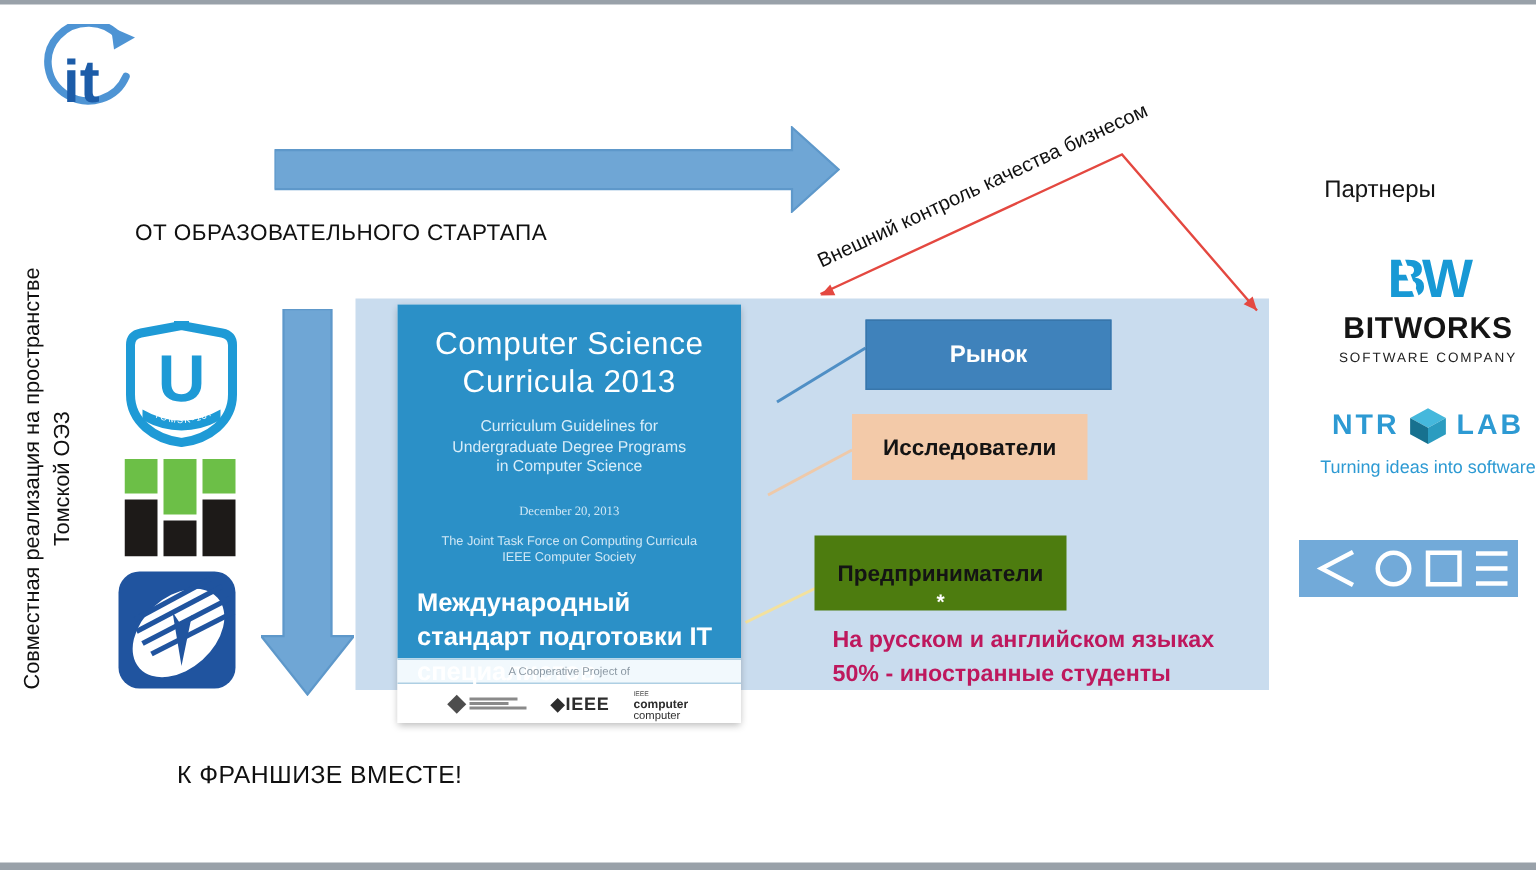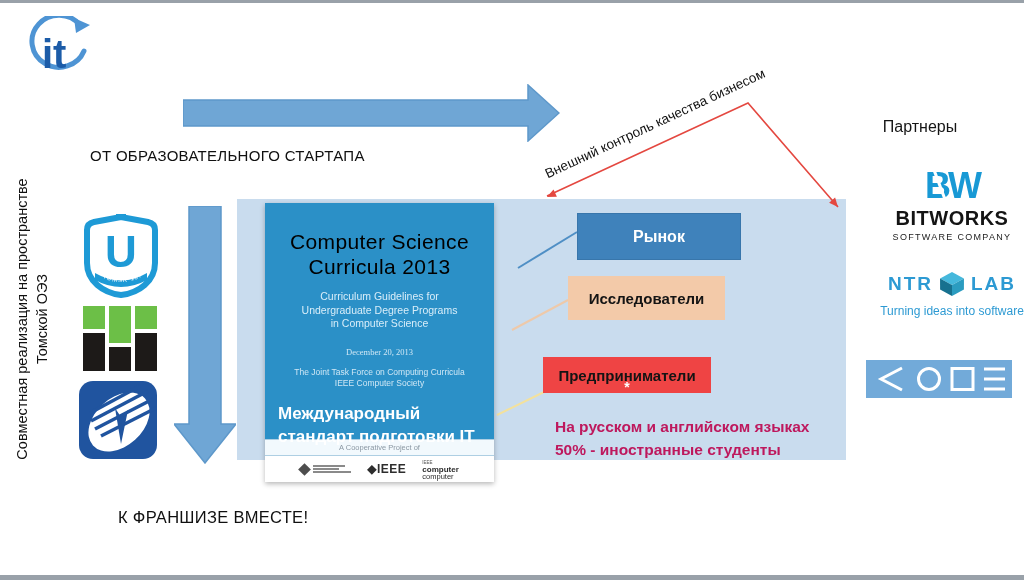--- a/index.html
+++ b/index.html
@@ -6,21 +6,21 @@
   .slide{position:relative;width:1024px;height:580px;background:#fff;overflow:hidden;
          font-family:"Liberation Sans",sans-serif;color:#111;}
   .abs{position:absolute;}
   .hairline{background:#99a1a9;}
   .title{font-size:17px;color:#151515;text-align:center;letter-spacing:.2px;}
   .black-label{font-size:15px;color:#101010;letter-spacing:.3px;}
   .rot-left{transform:rotate(-90deg);text-align:center;font-size:14.5px;line-height:20px;color:#101010;}
   .panel{background:#c9dcee;}
   .book{width:229px;height:279px;box-shadow:0 2px 5px rgba(0,0,0,.28);background:#fff;}
   .book-blue{background:#2b90c7;color:#fff;height:236px;text-align:center;}
-  .bk-title{font-size:21px;line-height:25px;padding-top:26px;letter-spacing:.4px;color:#000000;}
+  .bk-title{font-size:21px;line-height:25px;padding-top:14px;letter-spacing:.4px;color:#ffffff;}
   .bk-sub{font-size:10.5px;line-height:13.5px;margin-top:11px;color:#d8edf9;}
   .bk-date{font-size:8.5px;margin-top:16px;color:#cfe7f5;font-family:Liberation Serif, serif;}
   .bk-task{font-size:8.5px;line-height:11px;margin-top:10px;color:#cfe7f5;}
   .bk-overlay{font-size:17px;line-height:23px;font-weight:bold;text-align:left;
               margin:13px 0 0 13px;color:#fff;}
   .book-strip1{height:15px;background:#f2f9fd;border-top:1px solid #aecfe3;border-bottom:1px solid #aecfe3;
                font-size:7.5px;line-height:15px;color:#8b98a3;text-align:center;}
   .book-strip2{height:26px;background:#fff;display:flex;align-items:center;justify-content:center;gap:16px;}
   .acm-wrap{display:flex;align-items:center;gap:4px;}
   .acm-diamond{width:9px;height:9px;background:#4d4d4d;transform:rotate(45deg);}
@@ -160,21 +160,21 @@
       </span>
     </div>
   </div>
 
   <div class="abs flow-box" style="left:577px;top:213px;width:162px;height:45px;background:#3f82bb;border:1px solid #3876ab;color:#fff;font-size:16px;">
     <span>Рынок</span>
   </div>
   <div class="abs flow-box" style="left:568px;top:276px;width:157px;height:44px;background:#f3caa9;color:#141414;font-size:15px;">
     <span>Исследователи</span>
   </div>
-  <div class="abs flow-box" style="left:543px;top:357px;width:168px;height:36px;background:#ef4444;color:#141414;font-size:15px;">
+  <div class="abs flow-box" style="left:543px;top:357px;width:168px;height:50px;background:#4d7c0f;color:#141414;font-size:15px;">
     <span>Предприниматели</span>
     <span style="position:absolute;left:50%;bottom:-2px;transform:translateX(-50%);color:#fff;font-size:14px;font-weight:bold;">*</span>
   </div>
 
   <div class="abs note" style="left:530px;top:416px;">
     <div>На русском и английском языках</div>
     <div>50% - иностранные студенты</div>
   </div>
 
   <div class="abs partners-h" style="left:870px;top:118px;width:100px;">Партнеры</div>

